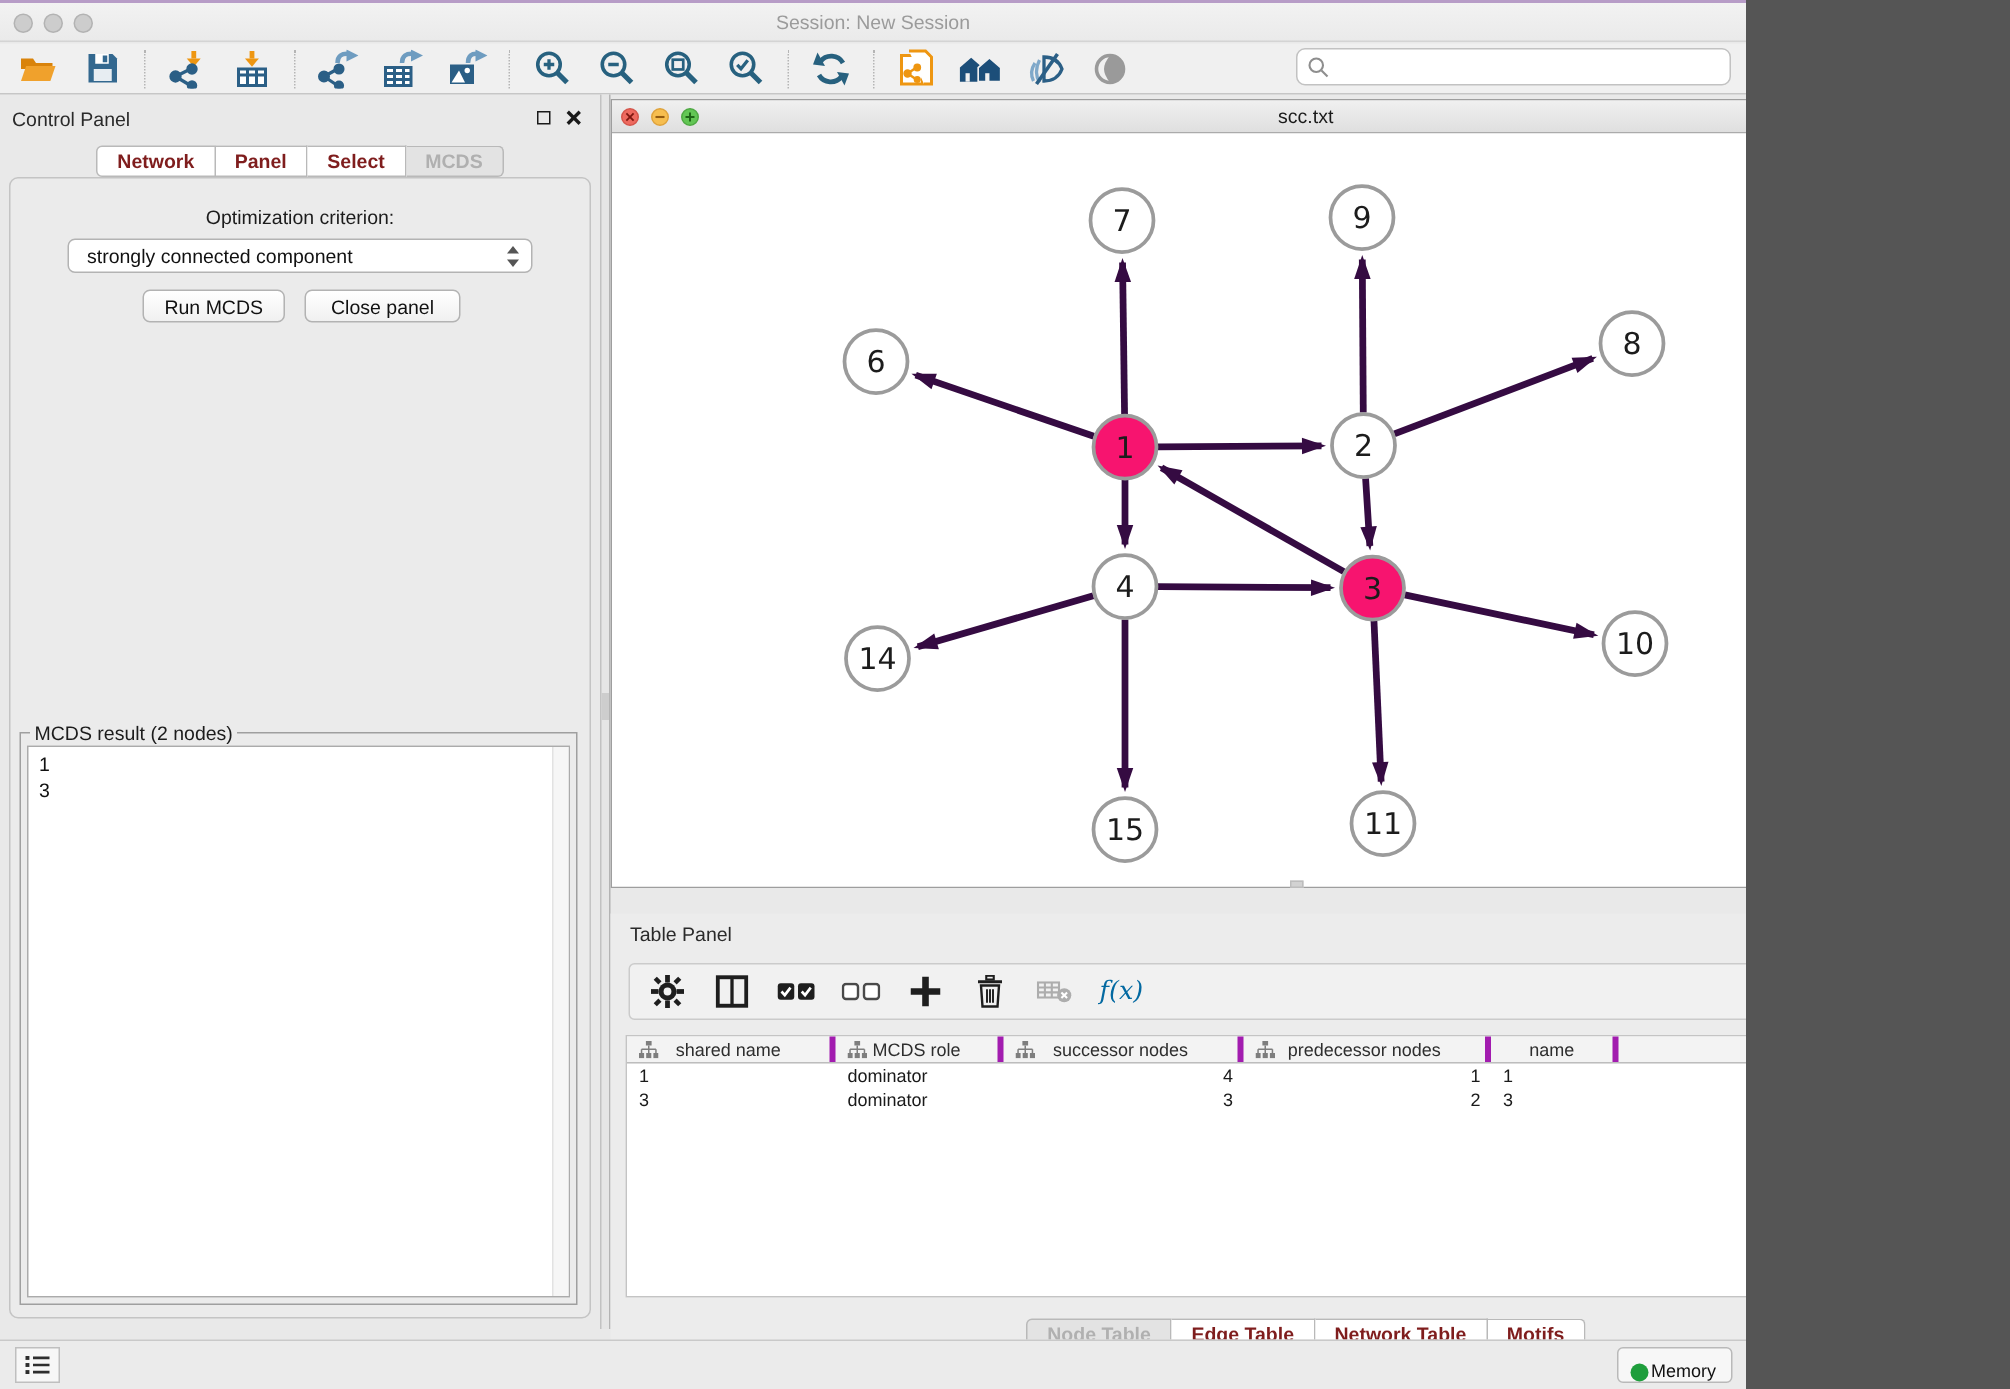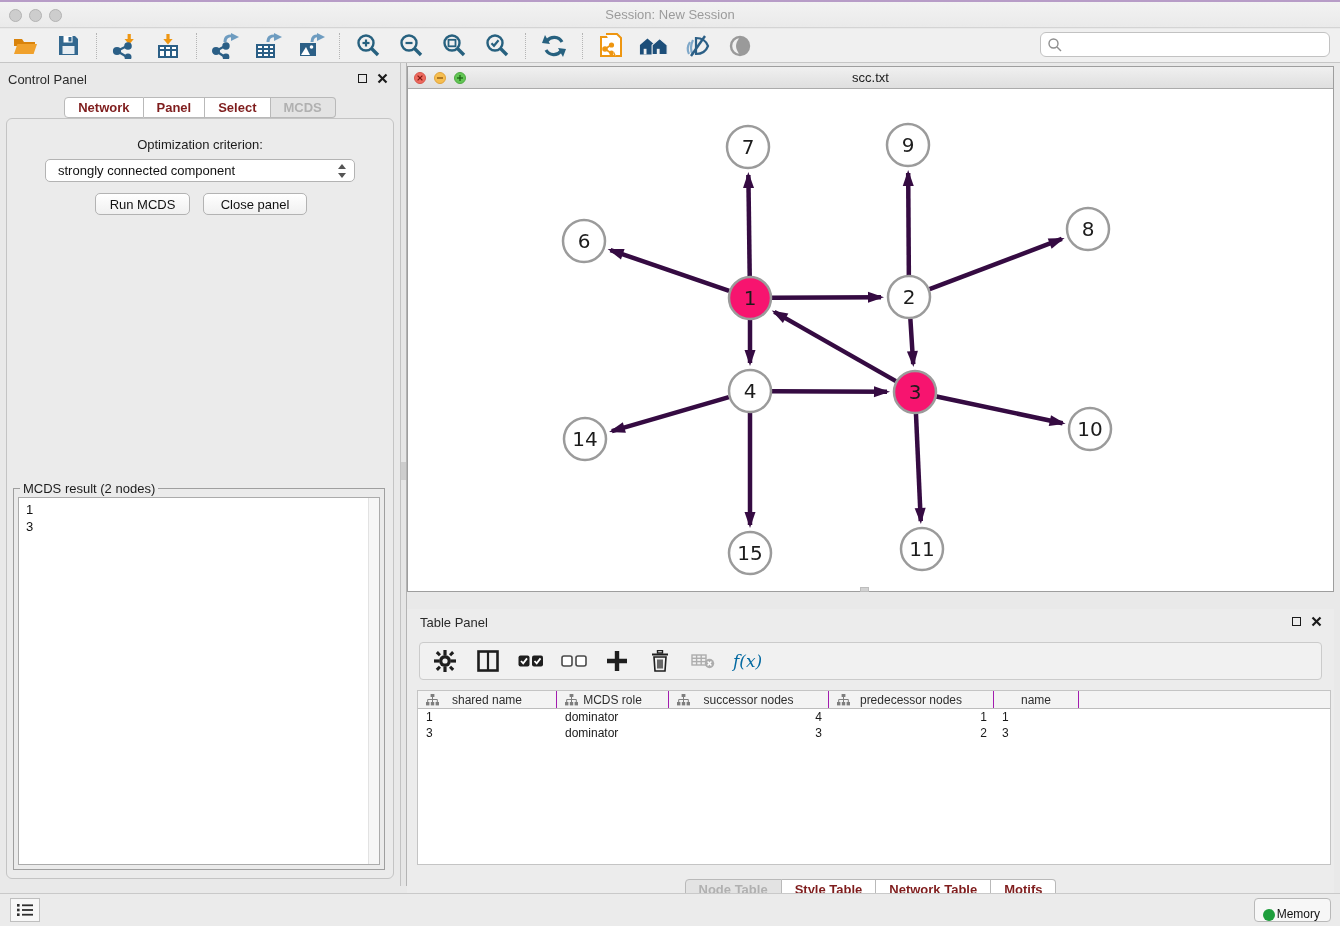--- a/index.html
+++ b/index.html
@@ -1,18 +1,18 @@
 <!DOCTYPE html>
 <html><head>
 <meta charset="utf-8">
 <style>
   * { box-sizing: border-box; }
   html,body { margin:0; padding:0; }
   body { font-family:"Liberation Sans",sans-serif; background:#555; }
-  #screen { position:relative; width:1340px; height:926px; background:#E9E9E9; overflow:hidden; }
+  #screen { position:relative; width:1164px; height:926px; background:#E9E9E9; overflow:hidden; }
 
   
   .top-accent { position:absolute; left:0; top:0; width:100%; height:2px; background:#B79CC7; }
   .titlebar { position:absolute; left:0; top:2px; width:100%; height:26px;
               background:linear-gradient(#F2F2F2,#EAEAEA); border-bottom:1px solid #D4D4D4; }
   .titlebar .title { position:absolute; left:0; right:0; top:5px; text-align:center;
                      font-size:13px; color:#9B9B9B; }
   .tl-dot { position:absolute; top:7px; width:13px; height:13px; border-radius:50%;
             background:#CDCDCD; border:1px solid #B3B3B3; }
 
@@ -87,21 +87,21 @@
   .table-panel { position:absolute; left:407px; top:595px; width:927px; height:291px; background:#ECECEC;margin-top:14px; }
   .table-panel > .panel-title { position:absolute; left:13px; top:6px; }
   .tp-toolbar { position:absolute; left:12px; top:33px; width:903px; height:38px;
                 background:#F1F1F1; border:1px solid #CBCBCB; border-radius:4px;
                 display:flex; align-items:center; padding-left:12px; gap:17px; }
   .tp-tbtn { display:flex; align-items:center; justify-content:center; width:26px; height:26px; }
   .fx-label { font-family:"DejaVu Serif",serif; font-style:italic; font-size:17px; color:#0369a1; }
   .table-wrap { position:absolute; left:10px; top:81px; width:914px; height:175px;
                 background:#fff; border:1px solid #C4C4C4; }
   .thead { display:flex; height:18px; background:#F3F3F3; border-bottom:1px solid #BDBDBD; }
-  .th { position:relative; height:100%; border-right:1px solid #a21caf;
+  .th { position:relative; height:100%; border-right:4px solid #a21caf;
         font-size:12px; color:#2E2E2E; display:flex; align-items:center; justify-content:center; }
   .th .tree-ic { position:absolute; left:8px; top:3px; }
   .trow { display:flex; height:16px; font-size:12px; color:#1A1A1A; }
   .td { height:100%; line-height:16px; overflow:hidden; white-space:nowrap; }
   .td.left { text-align:left; padding-left:8px; }
   .td.right { text-align:right; padding-right:7px; }
   .tp-tabs { position:absolute; left:0; bottom:0; width:100%; display:flex; justify-content:center; }
 
   
   .statusbar { position:absolute; left:0; top:893px; width:100%; height:33px;
@@ -573,21 +573,21 @@
             <div class="td left" style="width: 112px;">dominator</div>
             <div class="td right" style="width: 160px;">3</div>
             <div class="td right" style="width: 165px;">2</div>
             <div class="td left" style="width: 85px;">3</div>
           </div>
         </div>
     </div>
 
     <div class="tp-tabs" id="tp-tabs">
         <div class="tab tab-active">Node Table</div>
-        <div class="tab">Style Table</div>
+        <div class="tab">Edge Table</div>
         <div class="tab">Network Table</div>
         <div class="tab">Motifs</div>
       </div>
   </div>
 
   <div class="statusbar">
     <div class="list-btn">
       <svg width="18" height="14" viewBox="0 0 18 14">
           <g fill="#2E2E2E">
             <rect x="1" y="1" width="2.6" height="2.6"></rect>

